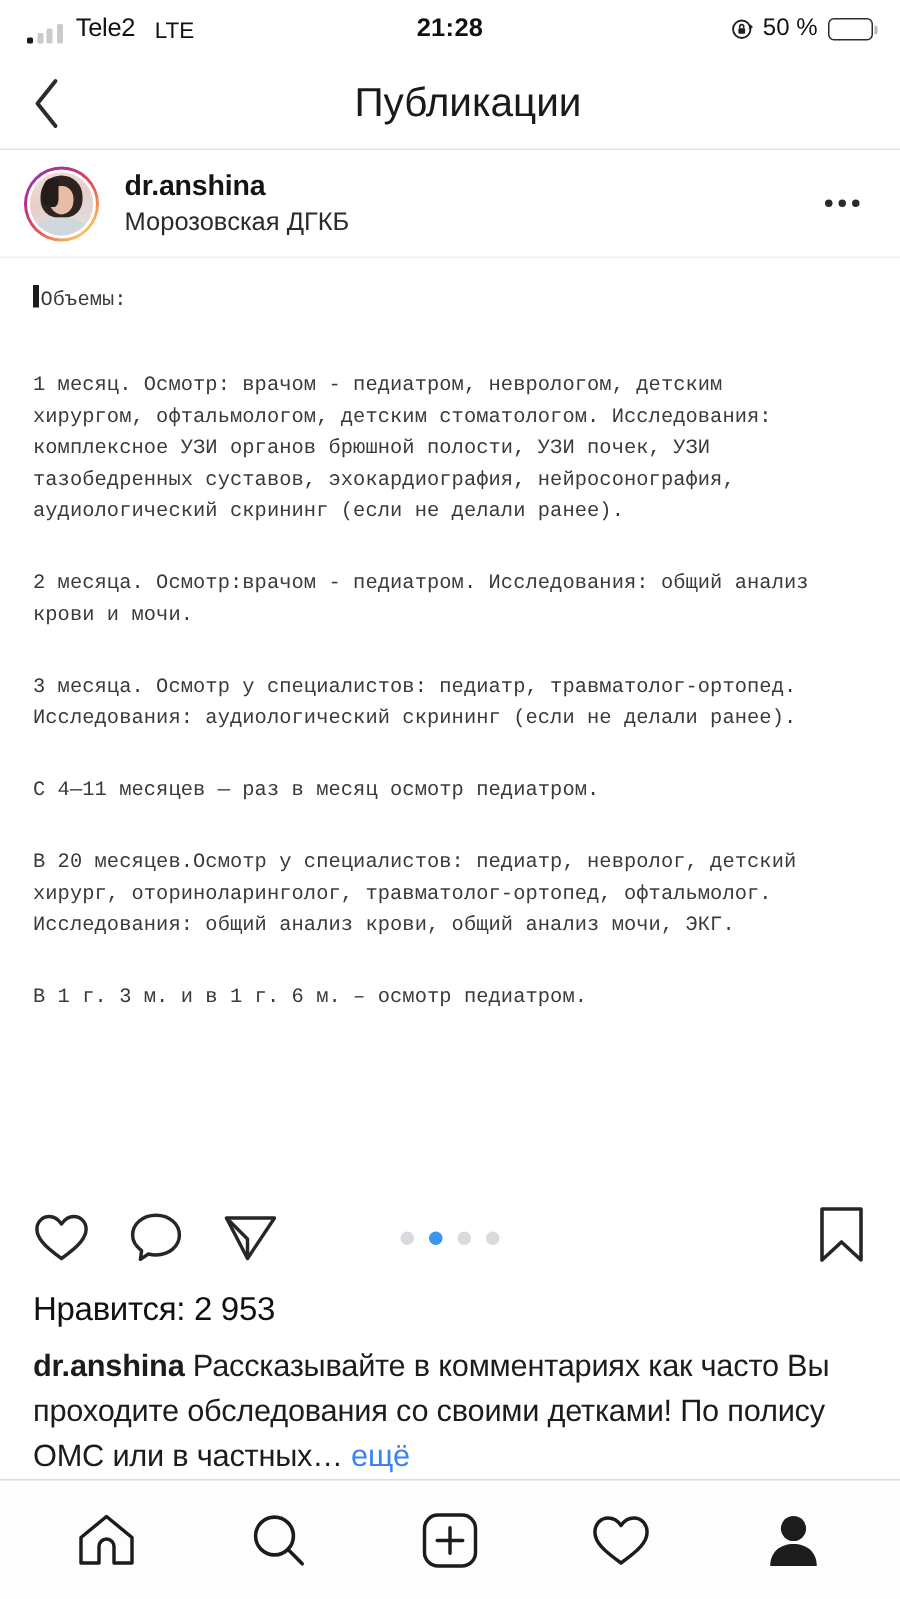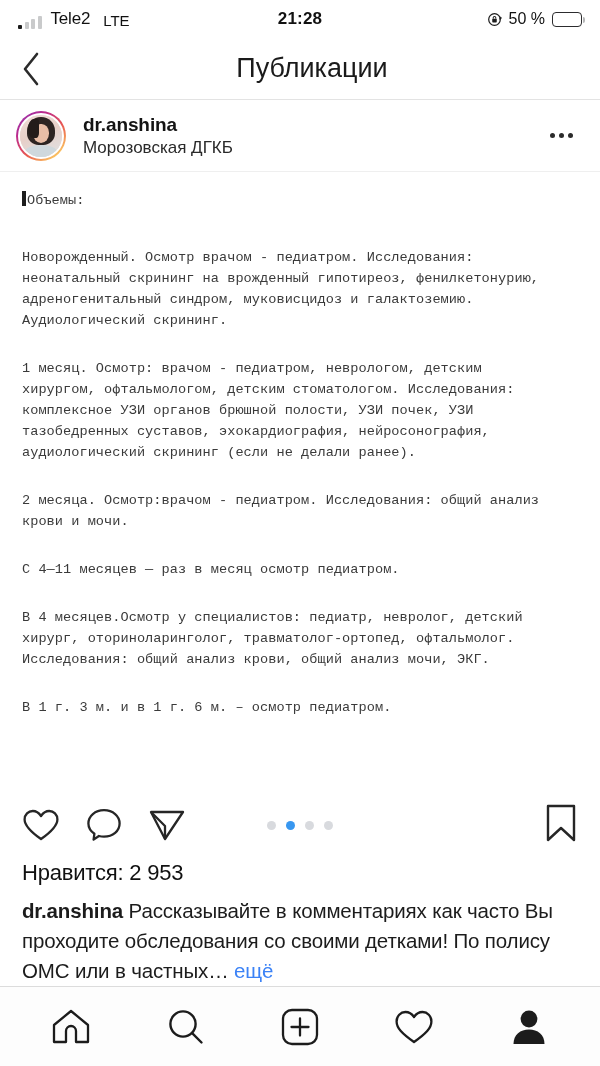--- a/index.html
+++ b/index.html
@@ -223,25 +223,25 @@
     </div>
     <div class="more-btn">
       <span></span>
         <span></span>
         <span></span>
     </div>
   </div>
 
   <div class="media">
     <p class="slide-p first"><span class="caret"></span><span>Объемы:</span></p>
-    <p class="slide-p">Новорожденный. Осмотр врачом - педиатром. Исследования: неонатальный скрининг на врожденный гипотиреоз, фенилкетонурию, адреногенитальный синдром, муковисцидоз и галактоземию. Аудиологический скрининг.</p>
     <p class="slide-p">1 месяц. Осмотр: врачом - педиатром, неврологом, детским хирургом, офтальмологом, детским стоматологом. Исследования: комплексное УЗИ органов брюшной полости, УЗИ почек, УЗИ тазобедренных суставов, эхокардиография, нейросонография, аудиологический скрининг (если не делали ранее).</p>
     <p class="slide-p">2 месяца. Осмотр:врачом -  педиатром. Исследования: общий анализ крови и мочи.</p>
+    <p class="slide-p">3 месяца. Осмотр у специалистов: педиатр, травматолог-ортопед. Исследования: аудиологический скрининг (если не делали ранее).</p>
     <p class="slide-p">С 4—11 месяцев — раз в месяц осмотр педиатром.</p>
-    <p class="slide-p">В 4 месяцев.Осмотр у специалистов: педиатр, невролог, детский хирург, оториноларинголог, травматолог-ортопед, офтальмолог. Исследования: общий анализ крови, общий анализ мочи, ЭКГ.</p>
+    <p class="slide-p">В 20 месяцев.Осмотр у специалистов: педиатр, невролог, детский хирург, оториноларинголог, травматолог-ортопед, офтальмолог. Исследования: общий анализ крови, общий анализ мочи, ЭКГ.</p>
     <p class="slide-p">В 1 г. 3 м. и в 1 г. 6 м. – осмотр педиатром.</p>
   </div>
 
   <div class="actions">
     <div class="act-left">
       <span class="icon-btn">
         <svg width="38" height="34" viewBox="0 0 38 34">
           <path d="M19 31 C7 22.5 2.6 17 2.6 11.4 C2.6 6.6 6.3 3 10.8 3 C14 3 16.9 4.9 19 8 C21.1 4.9 24 3 27.2 3 C31.7 3 35.4 6.6 35.4 11.4 C35.4 17 31 22.5 19 31 Z" fill="none" stroke="#262626" stroke-width="2.3" stroke-linejoin="round"></path>
         </svg>
       </span>

